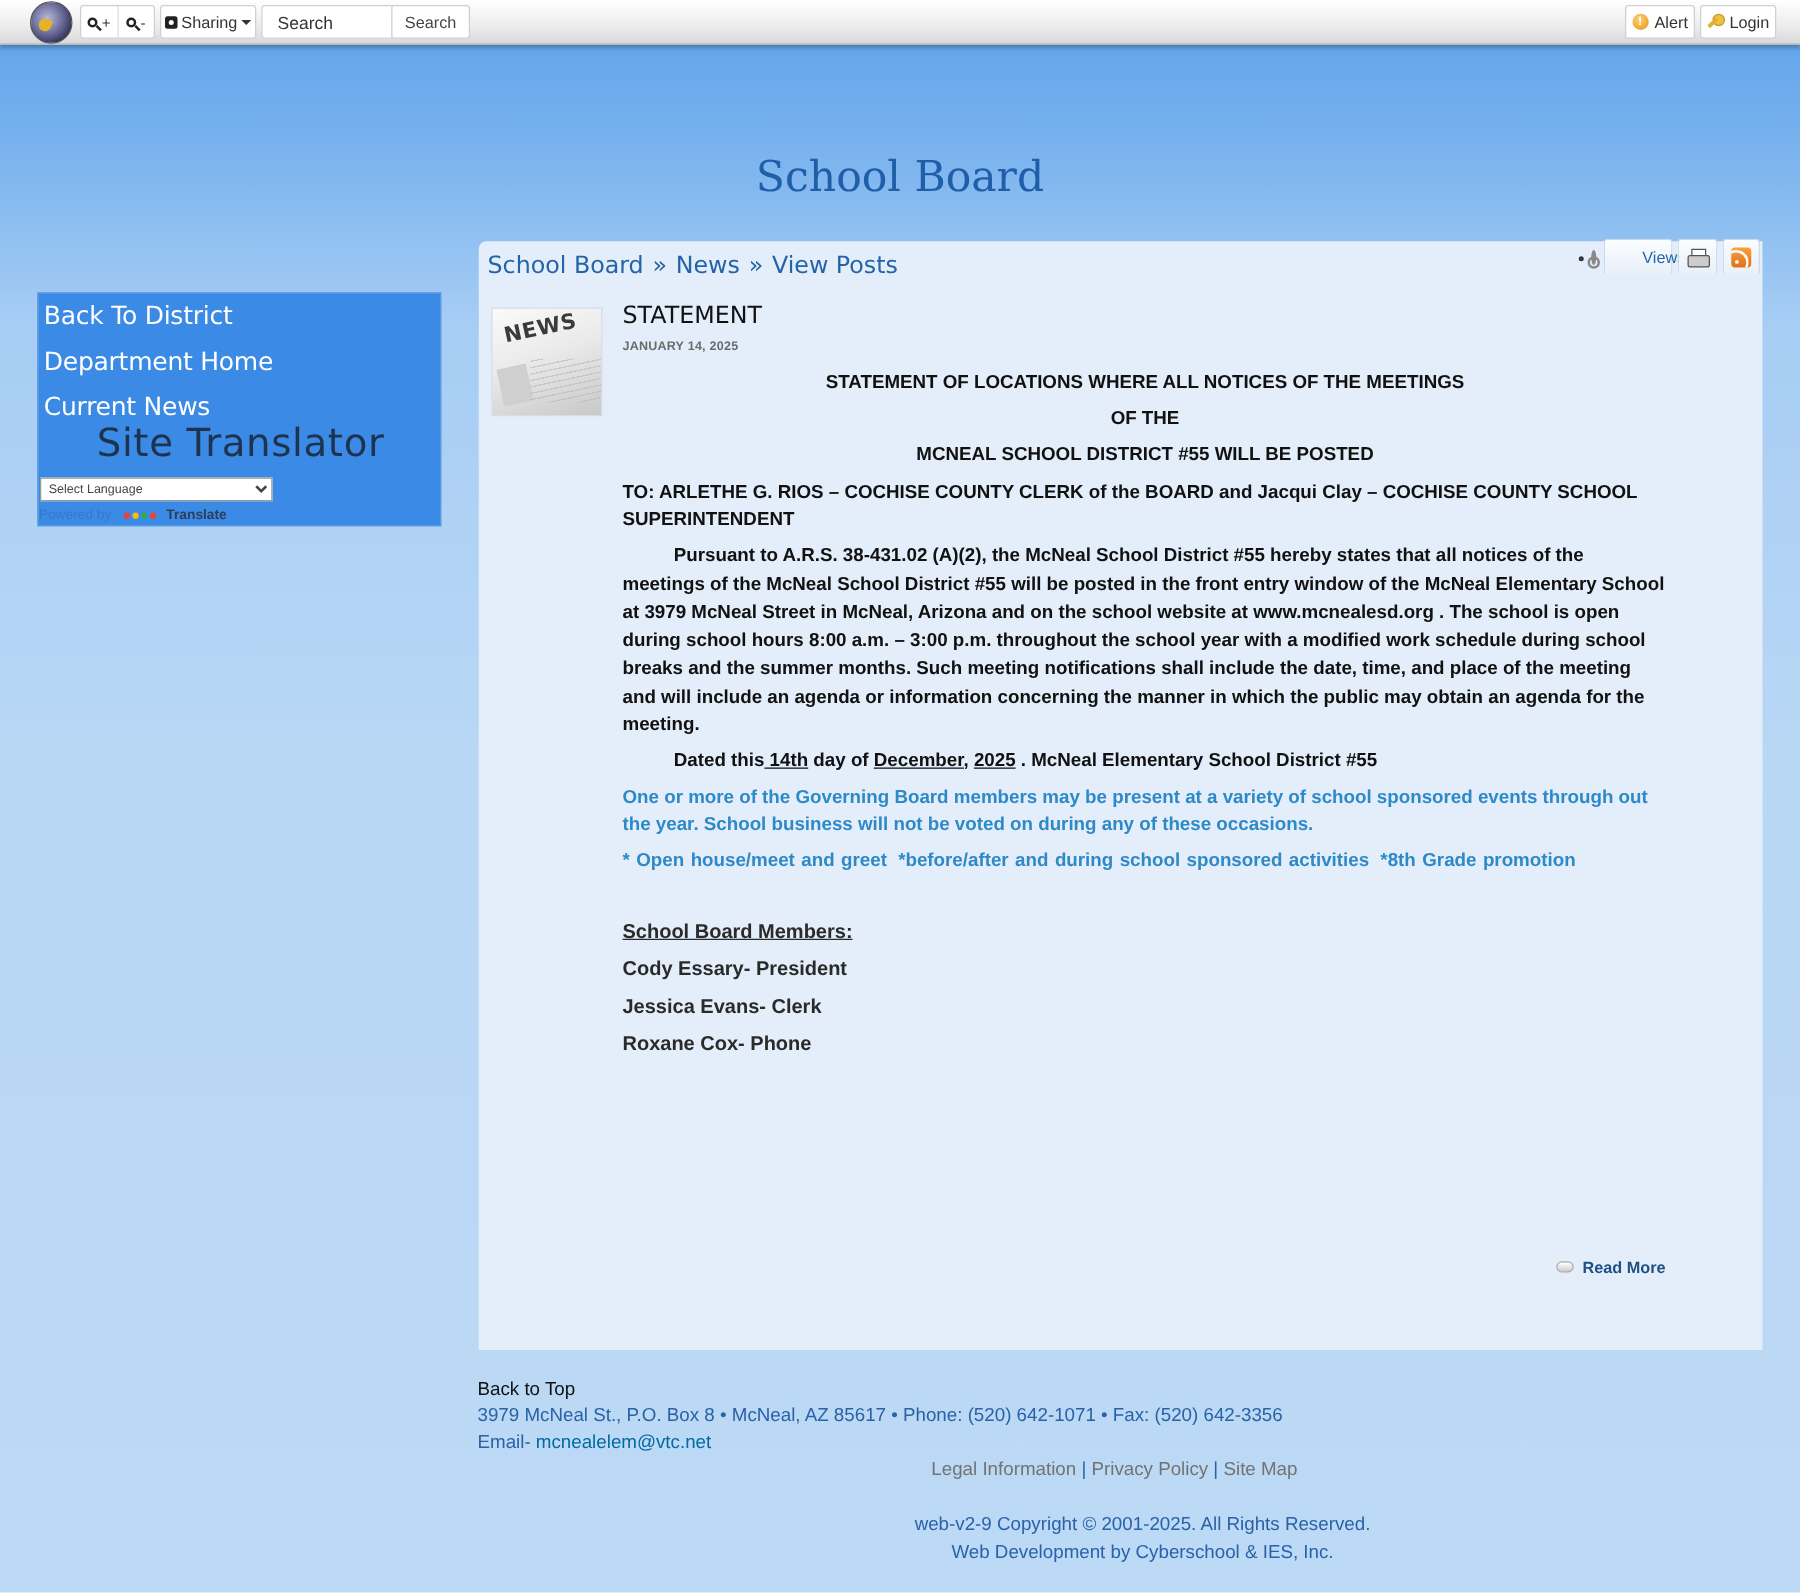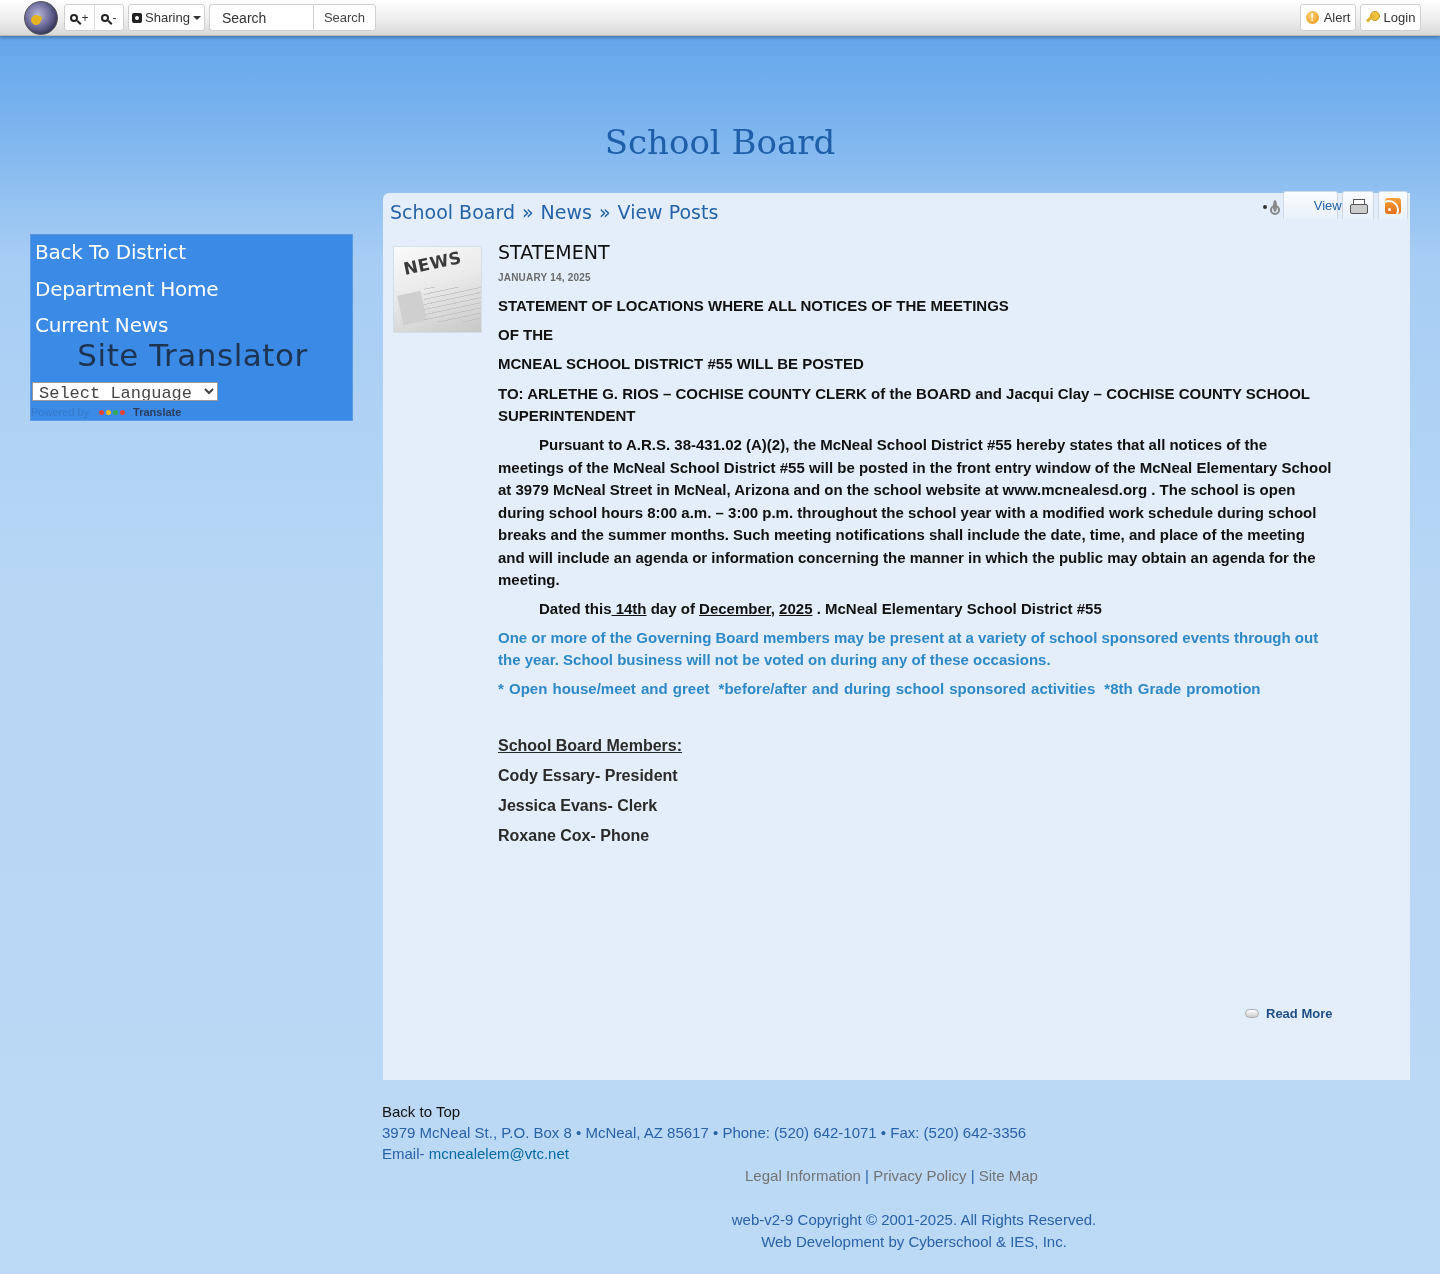--- a/index.html
+++ b/index.html
@@ -91,21 +91,21 @@
   .side-link.l1 { top: 5px; }
   .side-link.l2 { top: 42px; }
   .side-link.l3 { top: 78px; }
   .translator-title {
     position: absolute; left: 0; top: 102px; width: 323px; text-align: center;
     font-family: "DejaVu Sans", sans-serif; font-size: 31px; color: #1d3350; font-weight: normal;
     letter-spacing: 0.5px;
   }
   .lang-select {
     position: absolute; left: 1px; top: 147px; width: 186px; height: 19px;
-    font-size: 17px; font-family: Liberation Mono, monospace; color: #444;
+    font-size: 10px; font-family: Liberation Sans, sans-serif; color: #444;
     border: 1px solid #999; background: #fff; padding: 0 2px;
   }
   .powered {
     position: absolute; left: 0; top: 171px; font-size: 11px; color: #2a5a9a;
     display: flex; align-items: center;
   }
   .powered .g-dots { display:inline-flex; gap: 2px; margin: 0 4px 0 10px; }
   .powered .g-dots i { display:block; width: 5px; height: 5px; border-radius: 50%; }
   .powered .translate-link { color: #2c3e5a; font-weight: bold; margin-left: 4px; cursor:pointer; }
 
@@ -159,21 +159,21 @@
     opacity: 0.7;
   }
   .news-thumb .block { position:absolute; left:6px; top:46px; width: 24px; height: 30px; background:#cfcfcf; transform: rotate(-12deg); }
 
   .post {
     position: absolute; left: 115px; top: 48px; width: 836px;
     font-family: "Liberation Sans", sans-serif; color: #111; font-weight: bold; font-size: 15px;
   }
   .post-title { font-family: "DejaVu Sans", sans-serif; font-weight: normal; font-size: 19px; color: #111; margin: 0; }
   .post-date { font-size: 10px; color: #6b6b6b; margin-top: 9px; letter-spacing: 0.2px; }
-  .center-line { text-align: left; margin: 0; line-height: 19px; }
+  .center-line { text-align: center; margin: 0; line-height: 19px; }
   .l-state { margin-top: 13px; }
   .l-ofthe { margin-top: 10px; }
   .l-mcneal { margin-top: 10px; }
   .to-line { margin: 10px 0 0 0; line-height: 22px; }
   .para { margin: 7px 0 0 0; line-height: 22.5px; text-indent: 41px; }
   .dated { margin: 6px 0 0 0; line-height: 22px; text-indent: 41px; }
   .dated u { text-decoration: underline; }
   .blue { color: #2e89c8; }
   .gov { margin: 7px 0 0 0; line-height: 22px; }
   .events { margin: 7px 0 0 0; line-height: 22px; word-spacing: 1px; }

